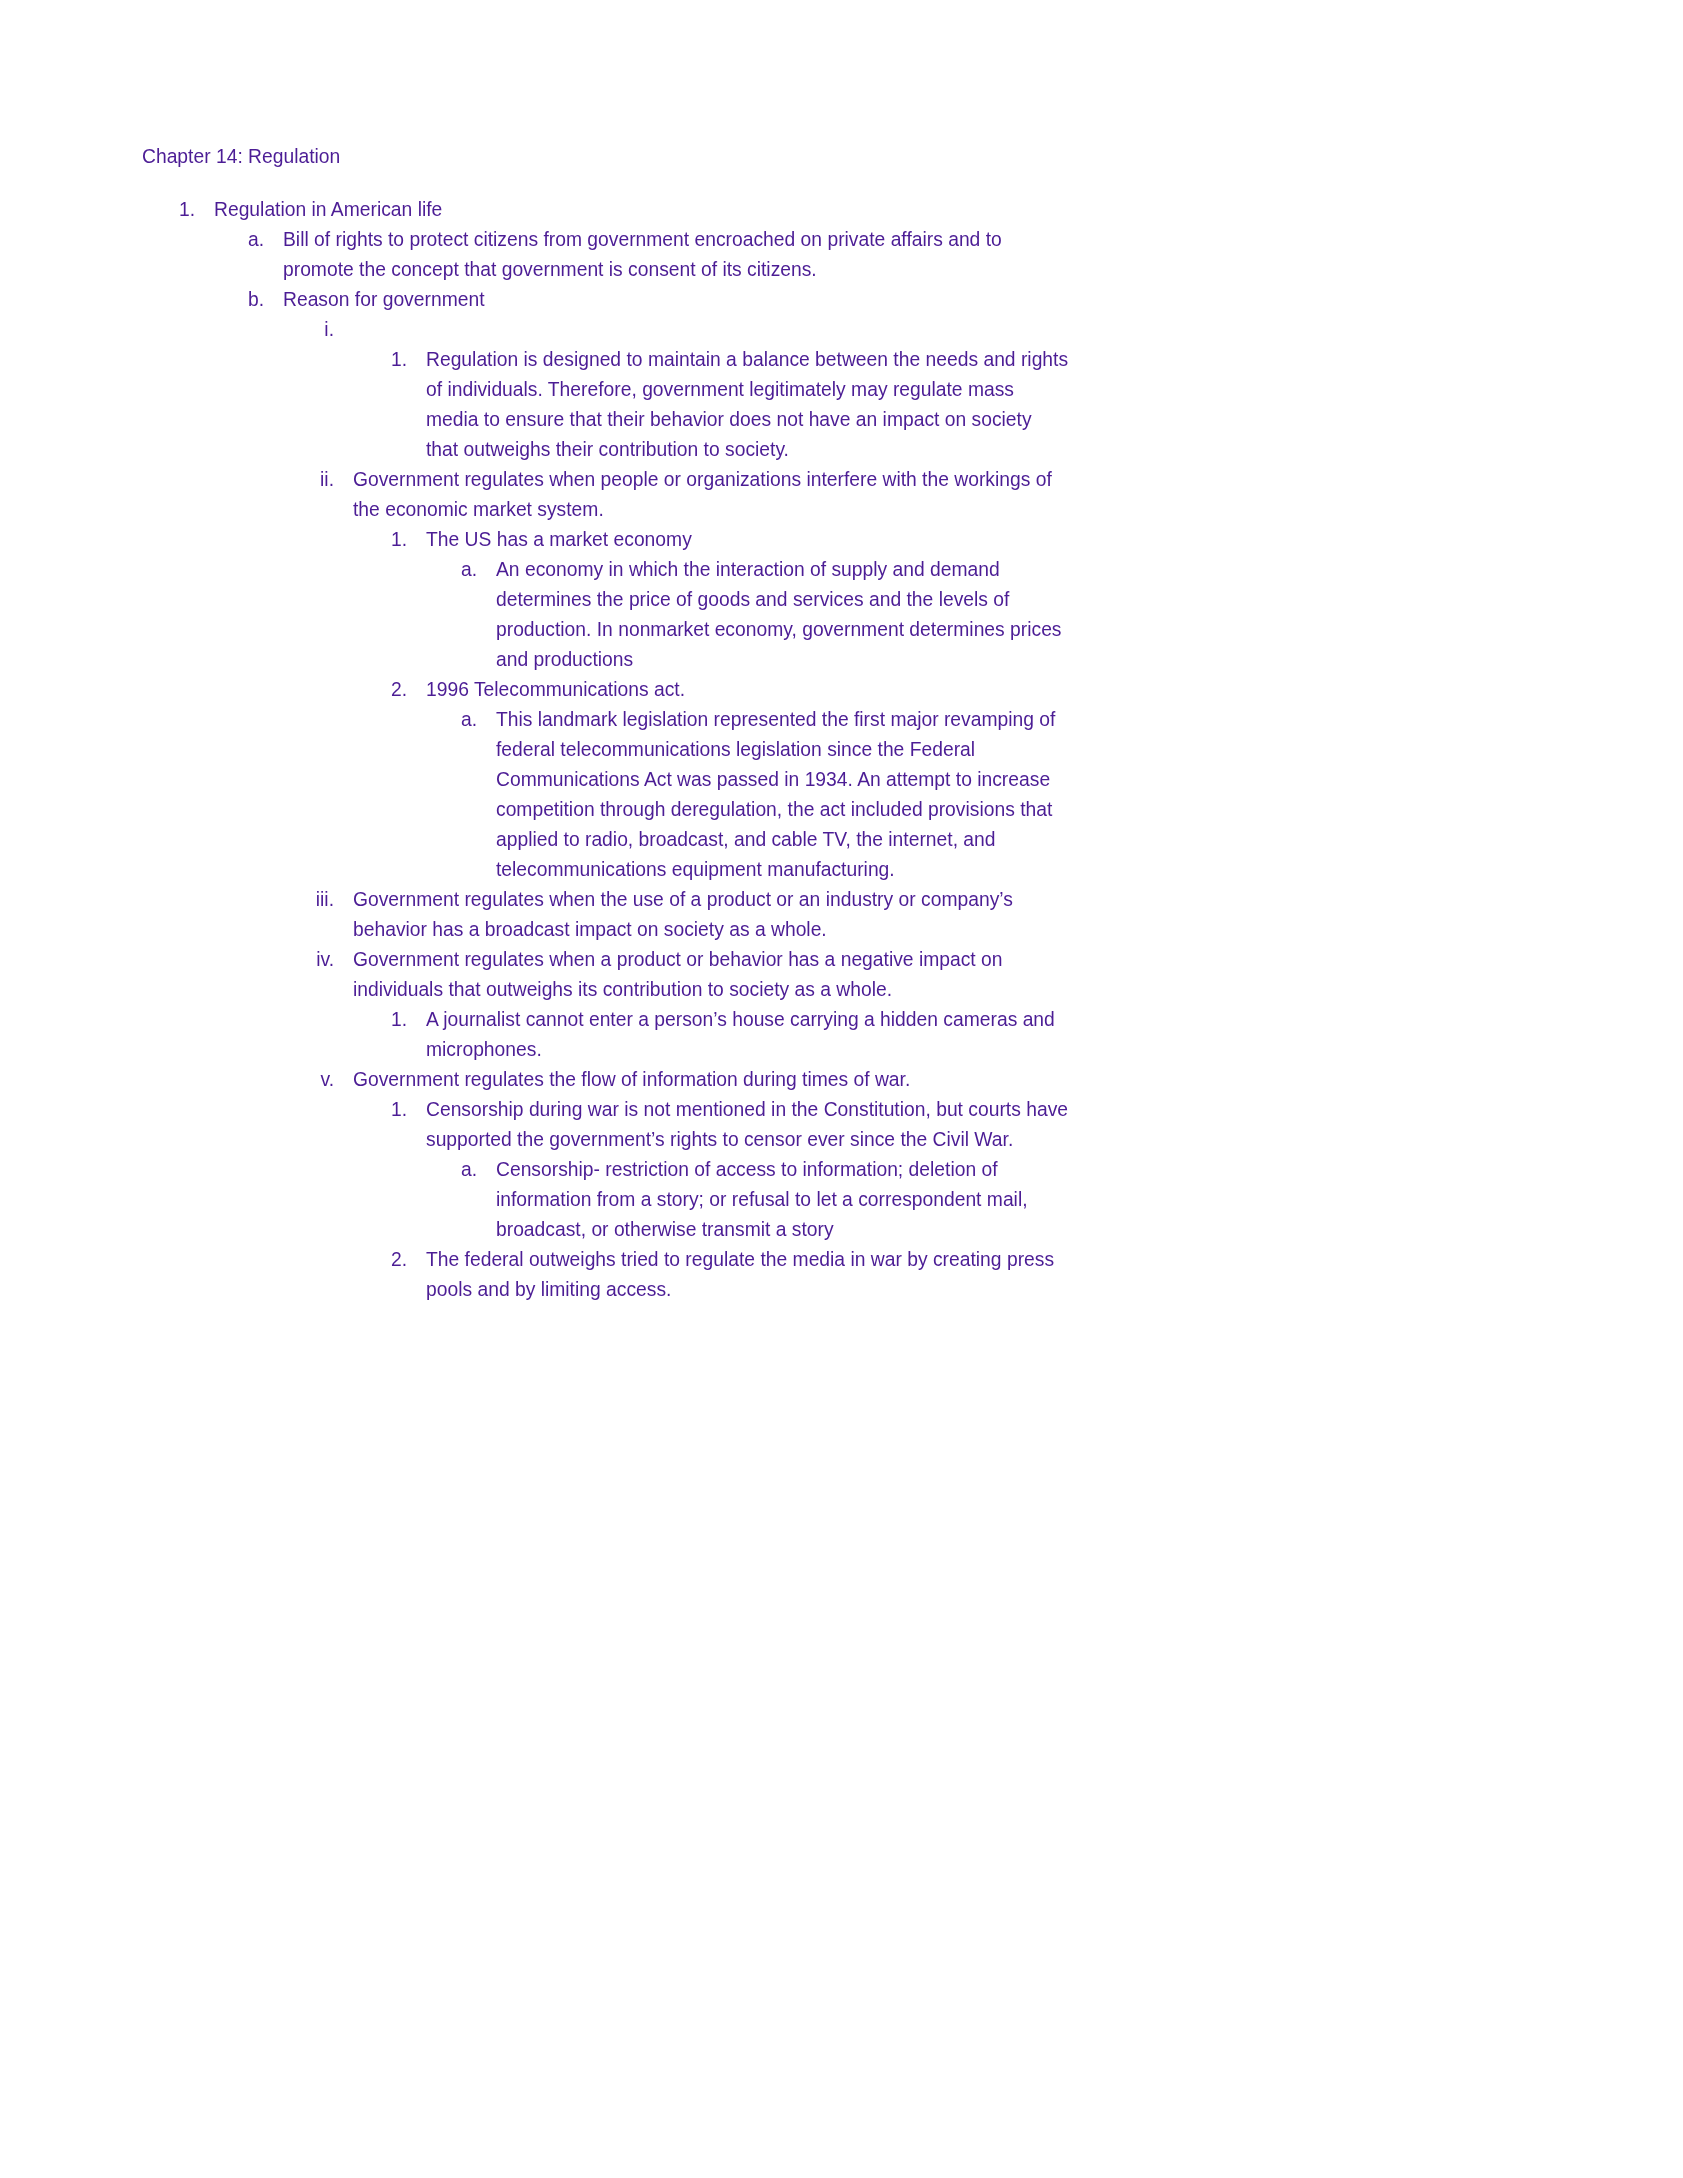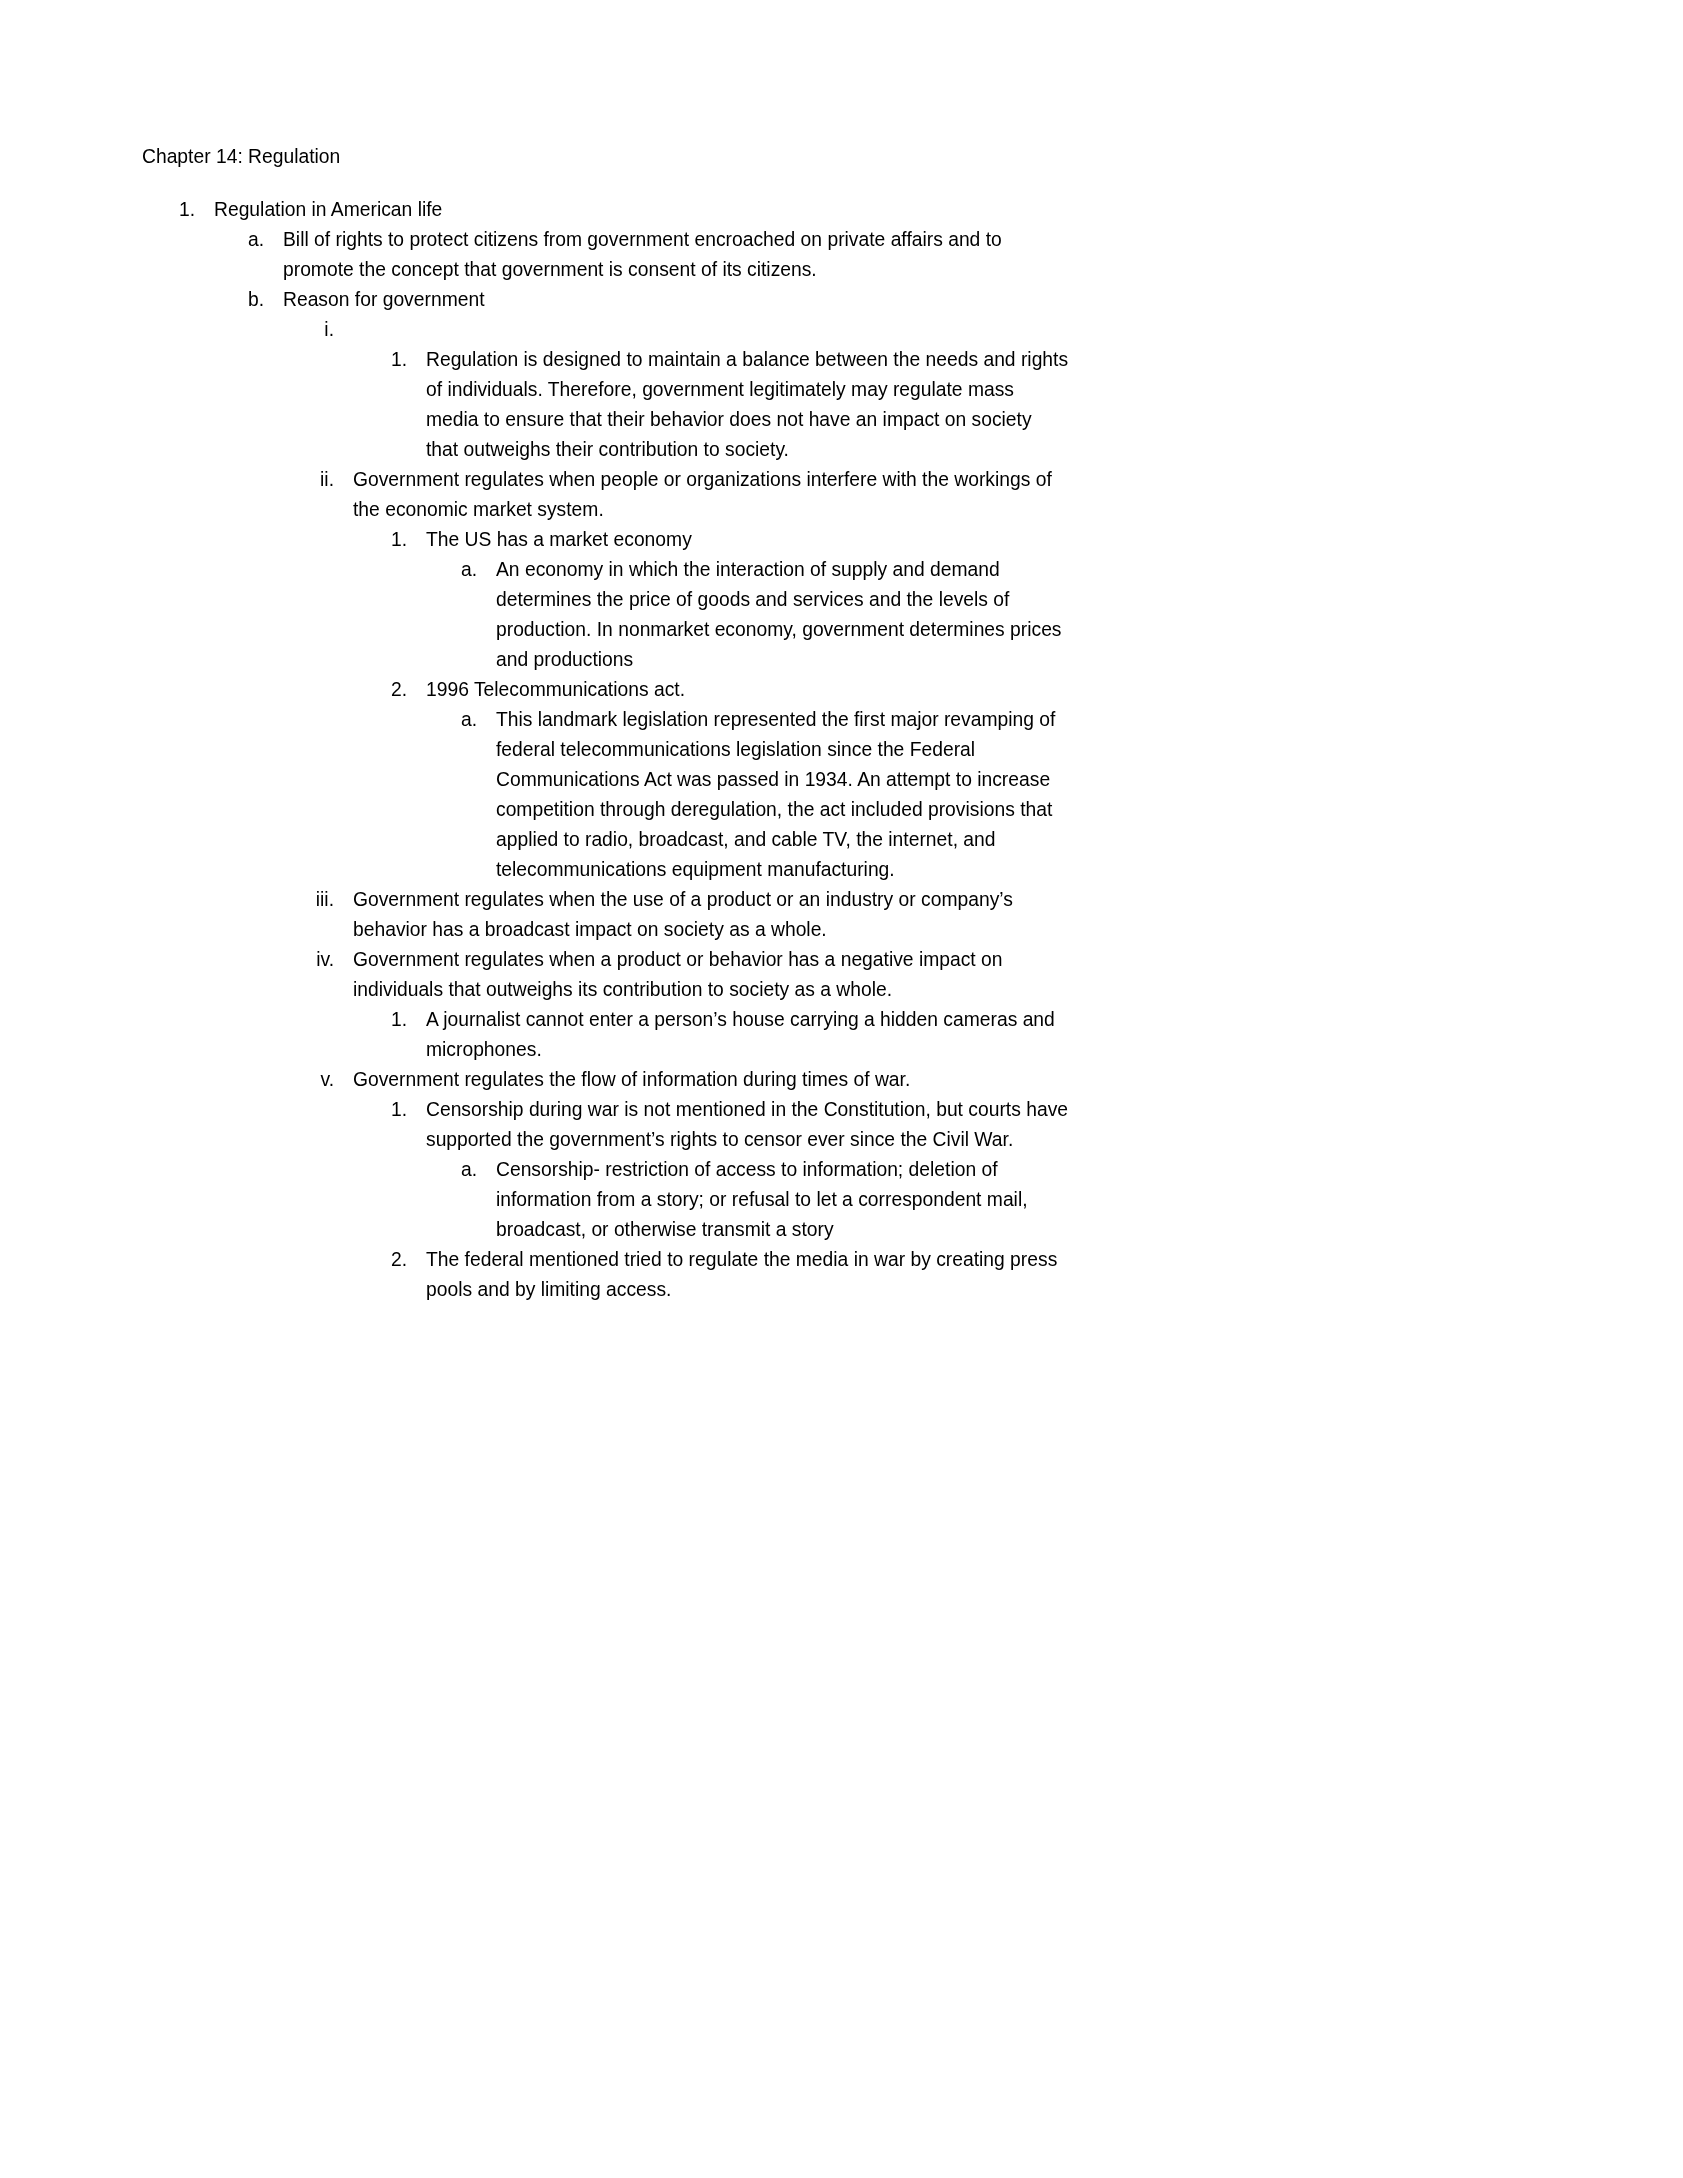--- a/index.html
+++ b/index.html
@@ -10,21 +10,21 @@
   .page {
     position: relative;
     width: 1683px;
     height: 2178px;
     background: #ffffff;
     box-sizing: border-box;
     padding: 142px 614px 0 142px;
     font-family: "Liberation Sans", sans-serif;
     font-size: 19.3px;
     line-height: 30px;
-    color: #000000;
+    color: #4c1d95;
   }
   .doc-title {
     margin: 0 0 23px 0;
   }
   .item {
     display: flex;
     align-items: flex-start;
   }
   .marker {
     flex: 0 0 35px;
@@ -125,17 +125,17 @@
     <span class="text">Censorship during war is not mentioned in the Constitution, but courts have supported the government’s rights to censor ever since the Civil War.</span>
   </div>
 
   <div class="item l5">
     <span class="marker">a.</span>
     <span class="text">Censorship- restriction of access to information; deletion of information from a story; or refusal to let a correspondent mail, broadcast, or otherwise transmit a story</span>
   </div>
 
   <div class="item l4">
     <span class="marker">2.</span>
-    <span class="text">The federal mentioned tried to regulate the media in war by creating press pools and by limiting access.</span>
+    <span class="text">The federal outweighs tried to regulate the media in war by creating press pools and by limiting access.</span>
   </div>
 
 </div>
 
 
 </body></html>

